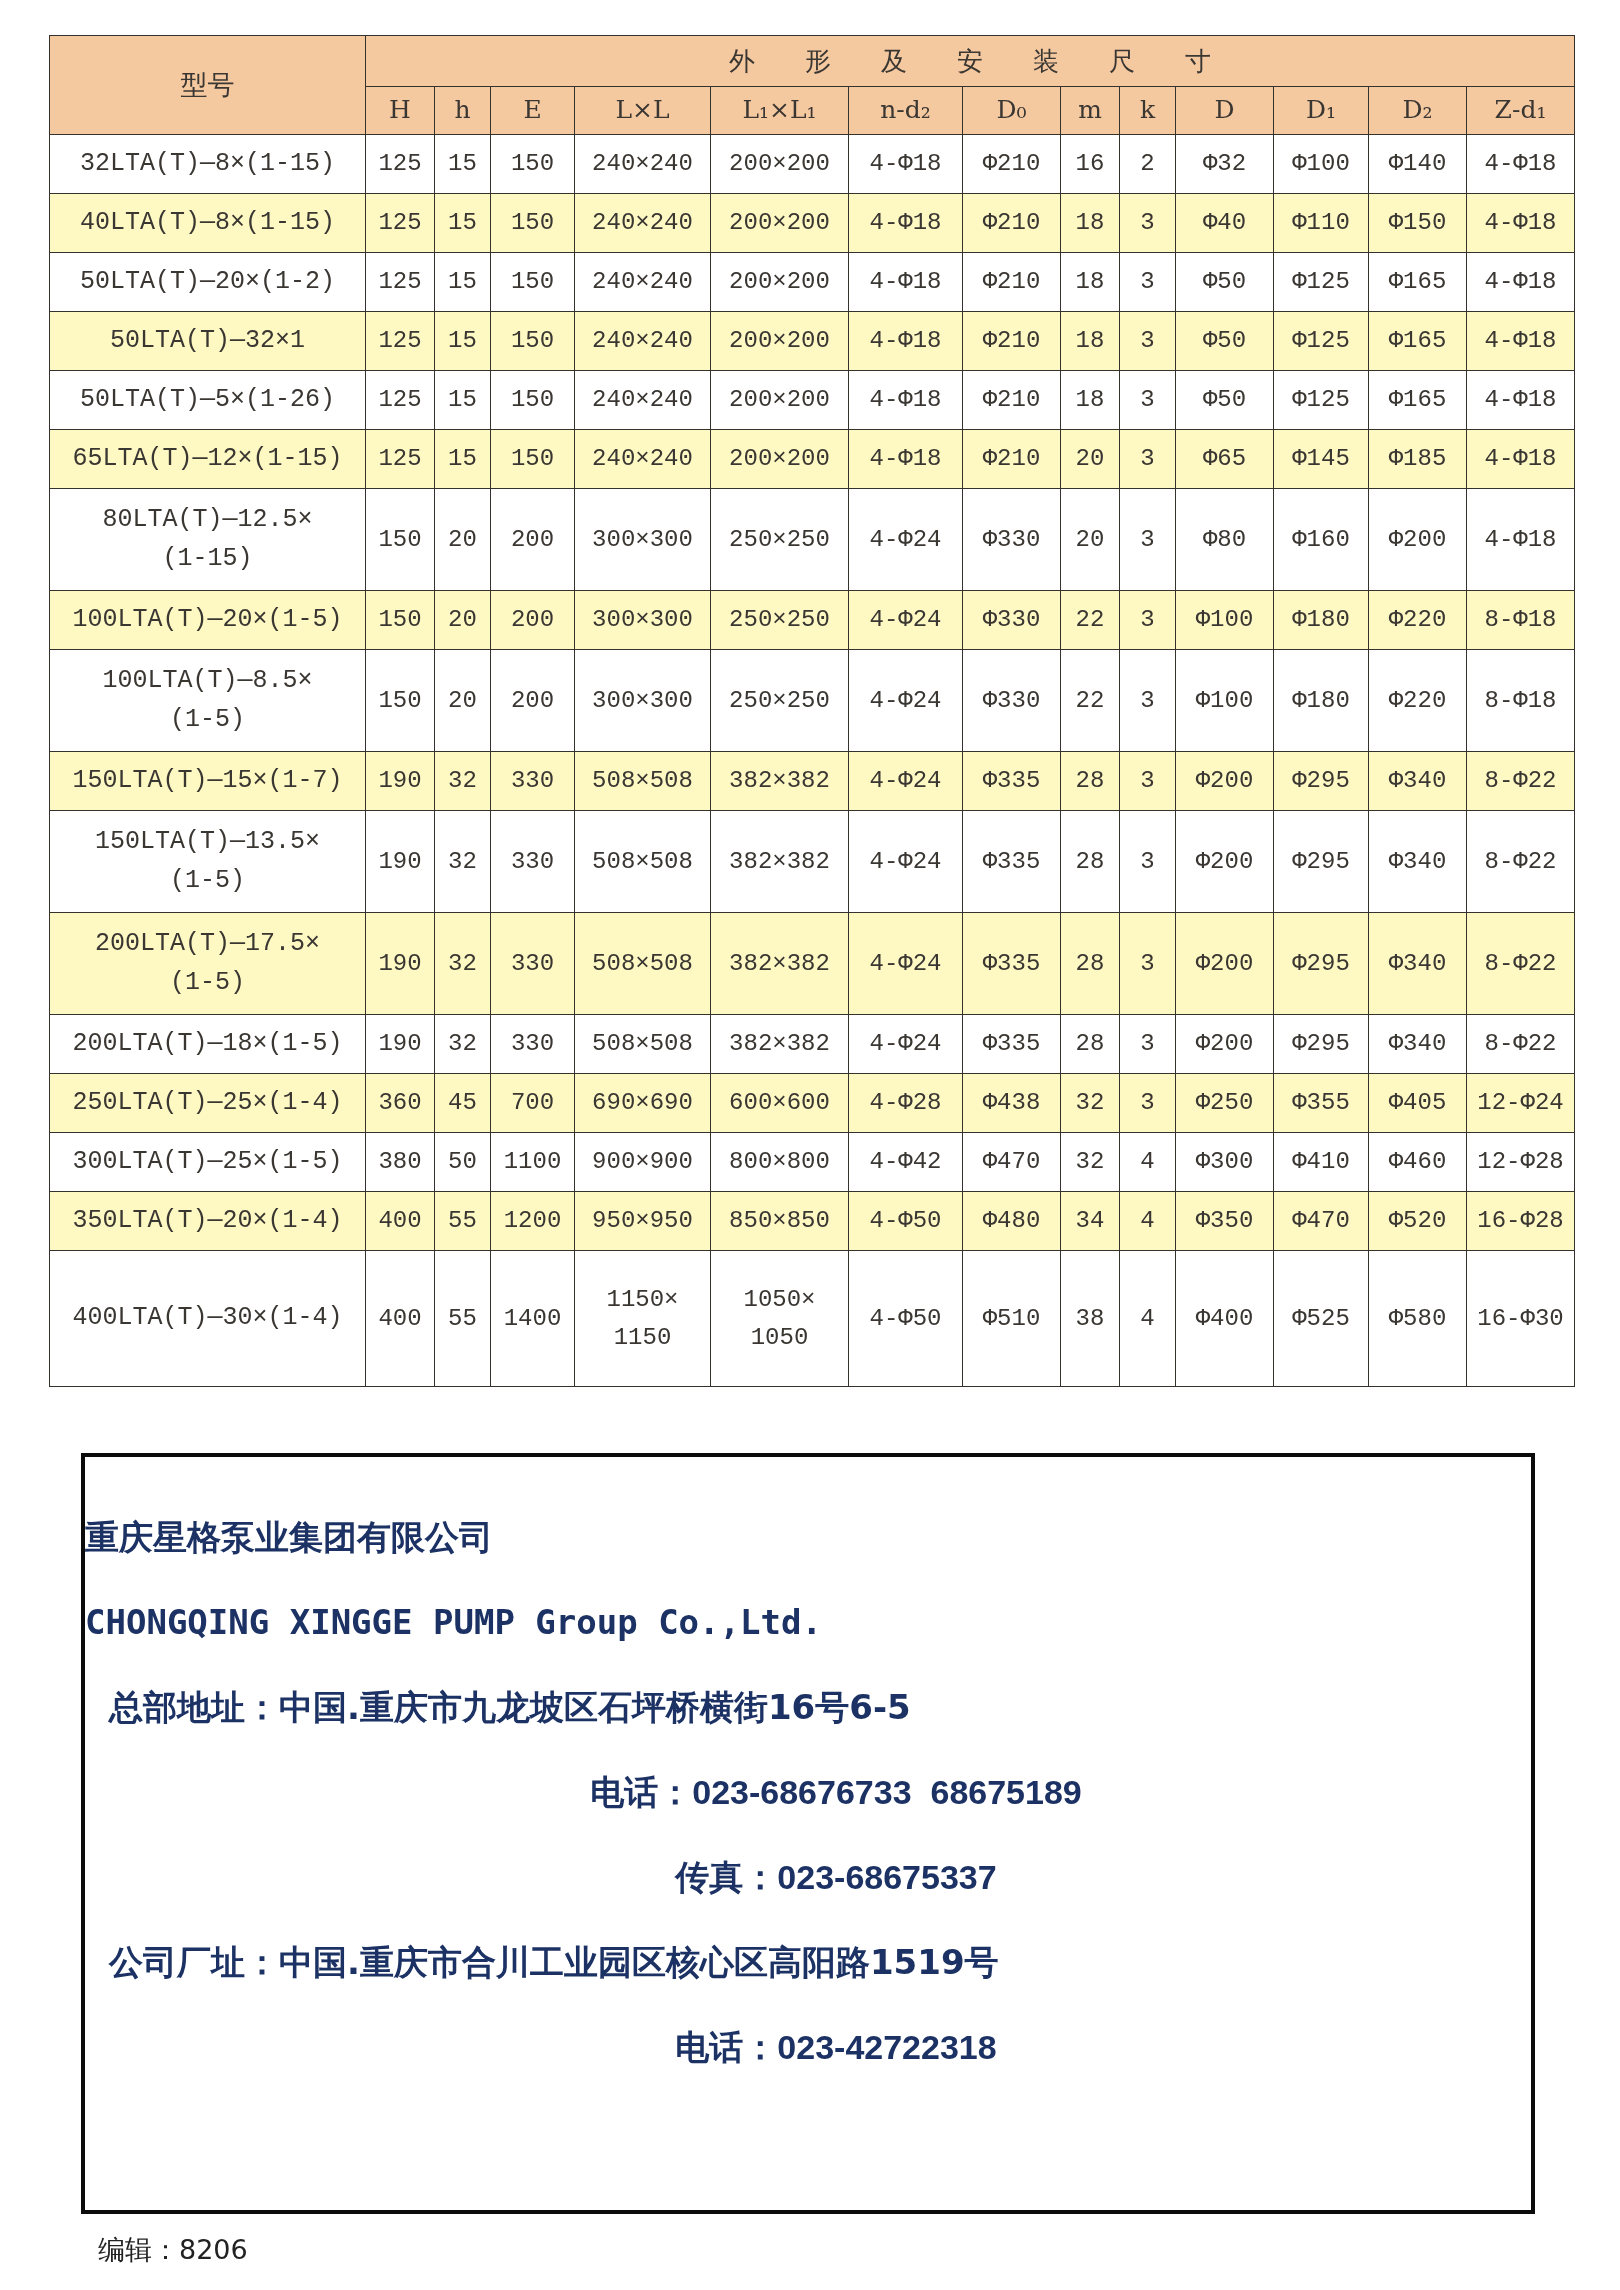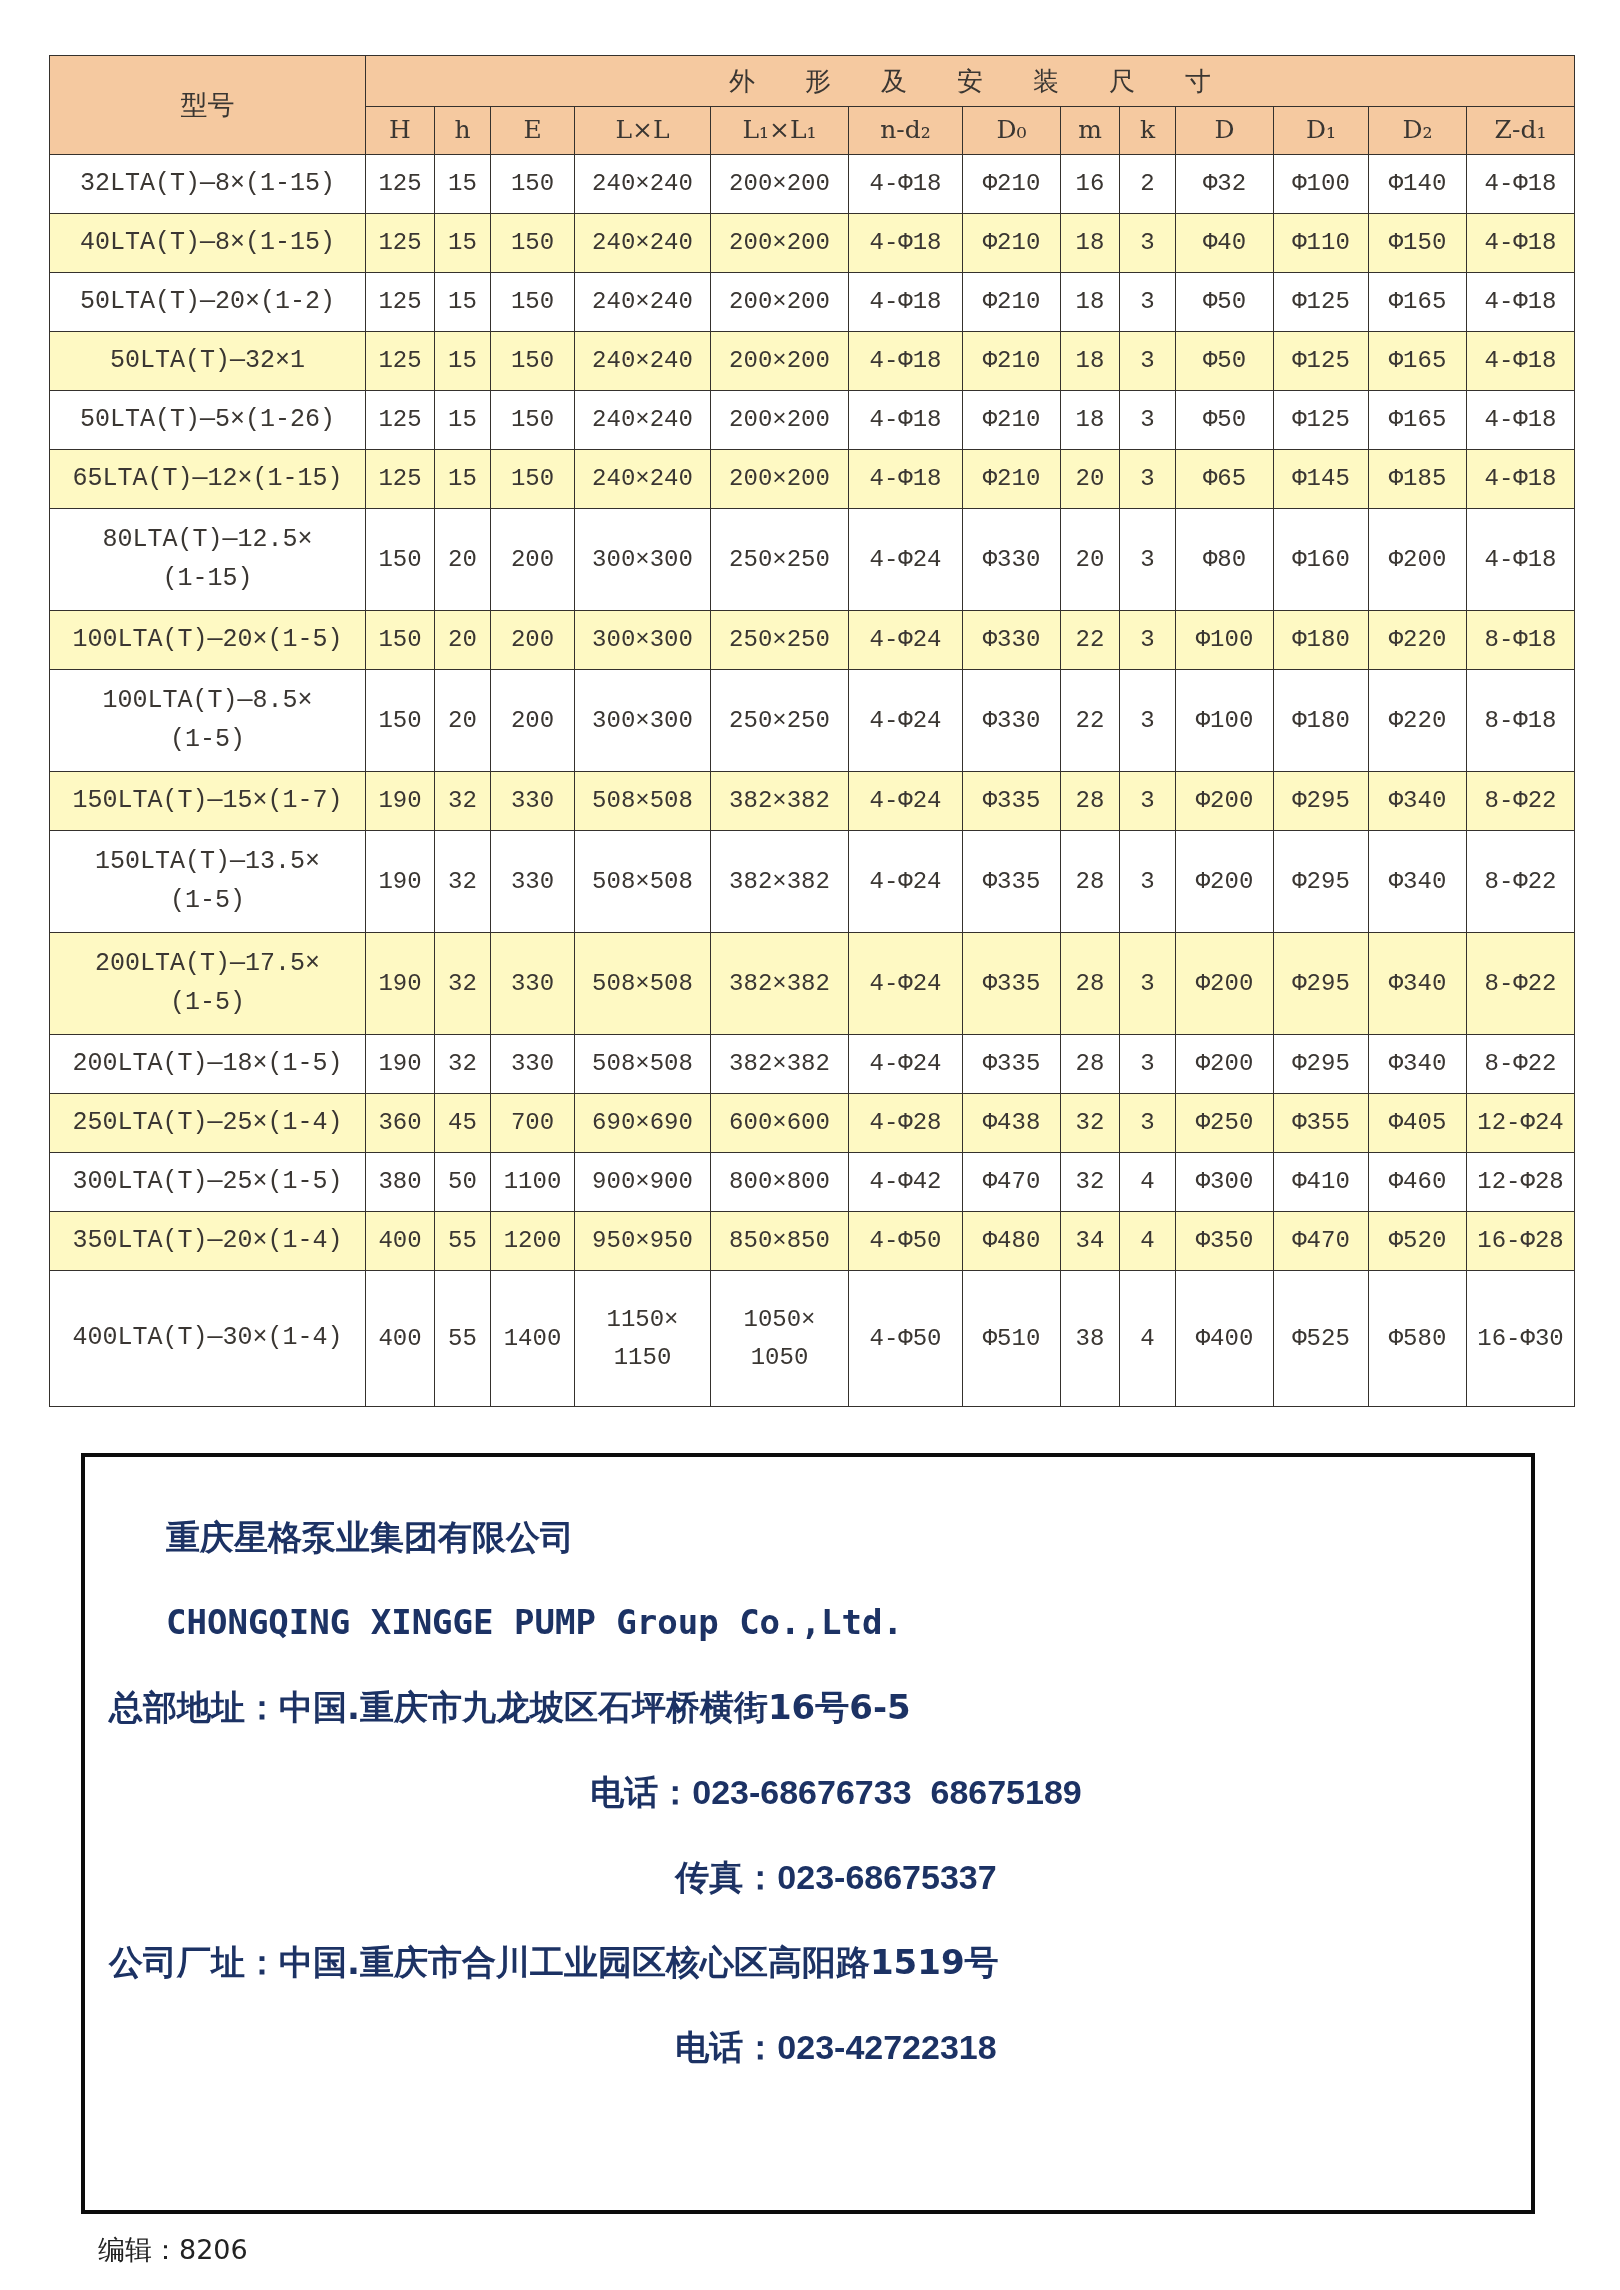--- a/index.html
+++ b/index.html
@@ -15,21 +15,20 @@
 
   
   table.dims{
     position:absolute;
     left:49px; top:35px;
     width:1524px;
     border-collapse:collapse;
     table-layout:fixed;
     font-size:24px;
     color:#3a3632;
-    margin-top:20px;
   }
   table.dims th, table.dims td{
     border:1.8px solid #35312d;
     text-align:center;
     vertical-align:middle;
     white-space:pre-line;
     line-height:1.55;
     padding:0;
     overflow:hidden;
   }
@@ -64,21 +63,21 @@
     font-family:"DejaVu Sans","Liberation Sans",sans-serif;
     color:#1c3264;
     font-weight:bold;
   }
   .company-box .line{
     height:85px;
     line-height:85px;
     white-space:pre;
     font-size:34px;
   }
-  .ind-a{ padding-left:81px; }   
+  .ind-a{ }   
   .ind-b{ padding-left:16px;margin-left:8px; }   
   .ind-c{ padding-left:56px; }   
   .name-en{ font-family:"DejaVu Sans Mono","Liberation Mono",monospace; font-size:33px; }
   .num{ font-family:Liberation Sans, sans-serif;text-align:center; }
   .email-gap{ display:inline-block; width:63px; }
   a.email-link{
     color:#0000cd;
     text-decoration:underline;
     text-underline-offset:5.4px;
     font-family:"DejaVu Sans Mono","Liberation Mono",monospace;

